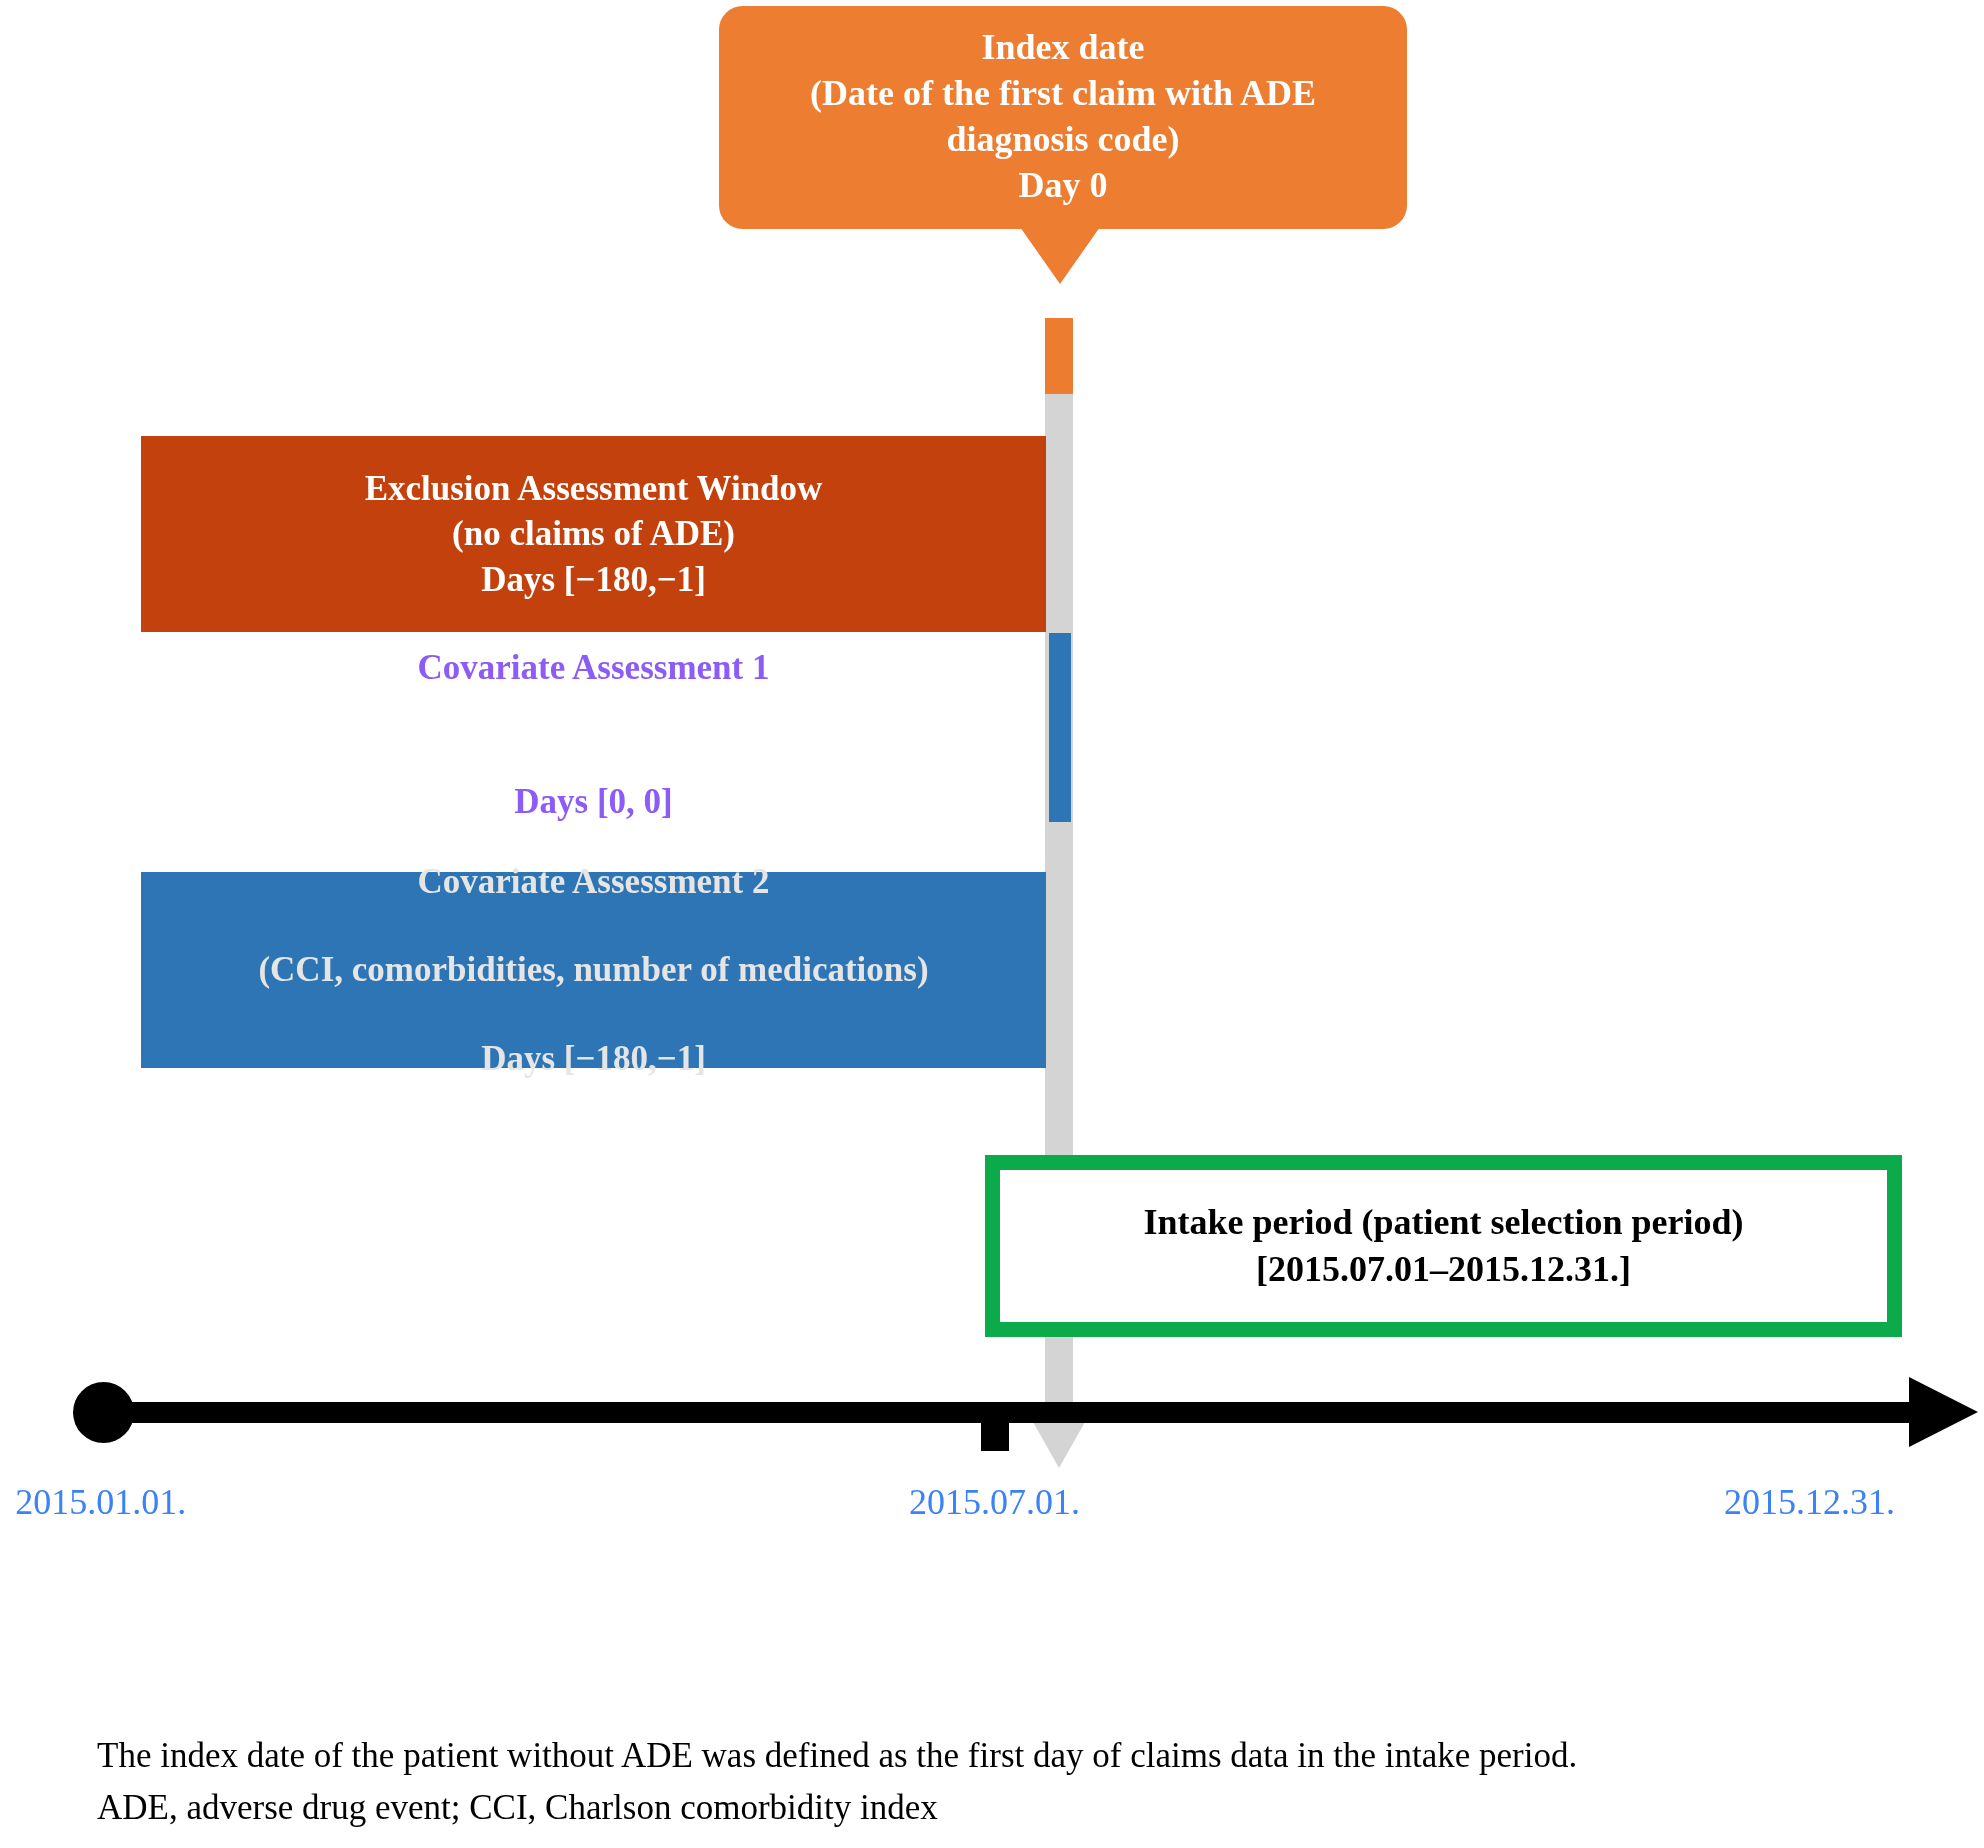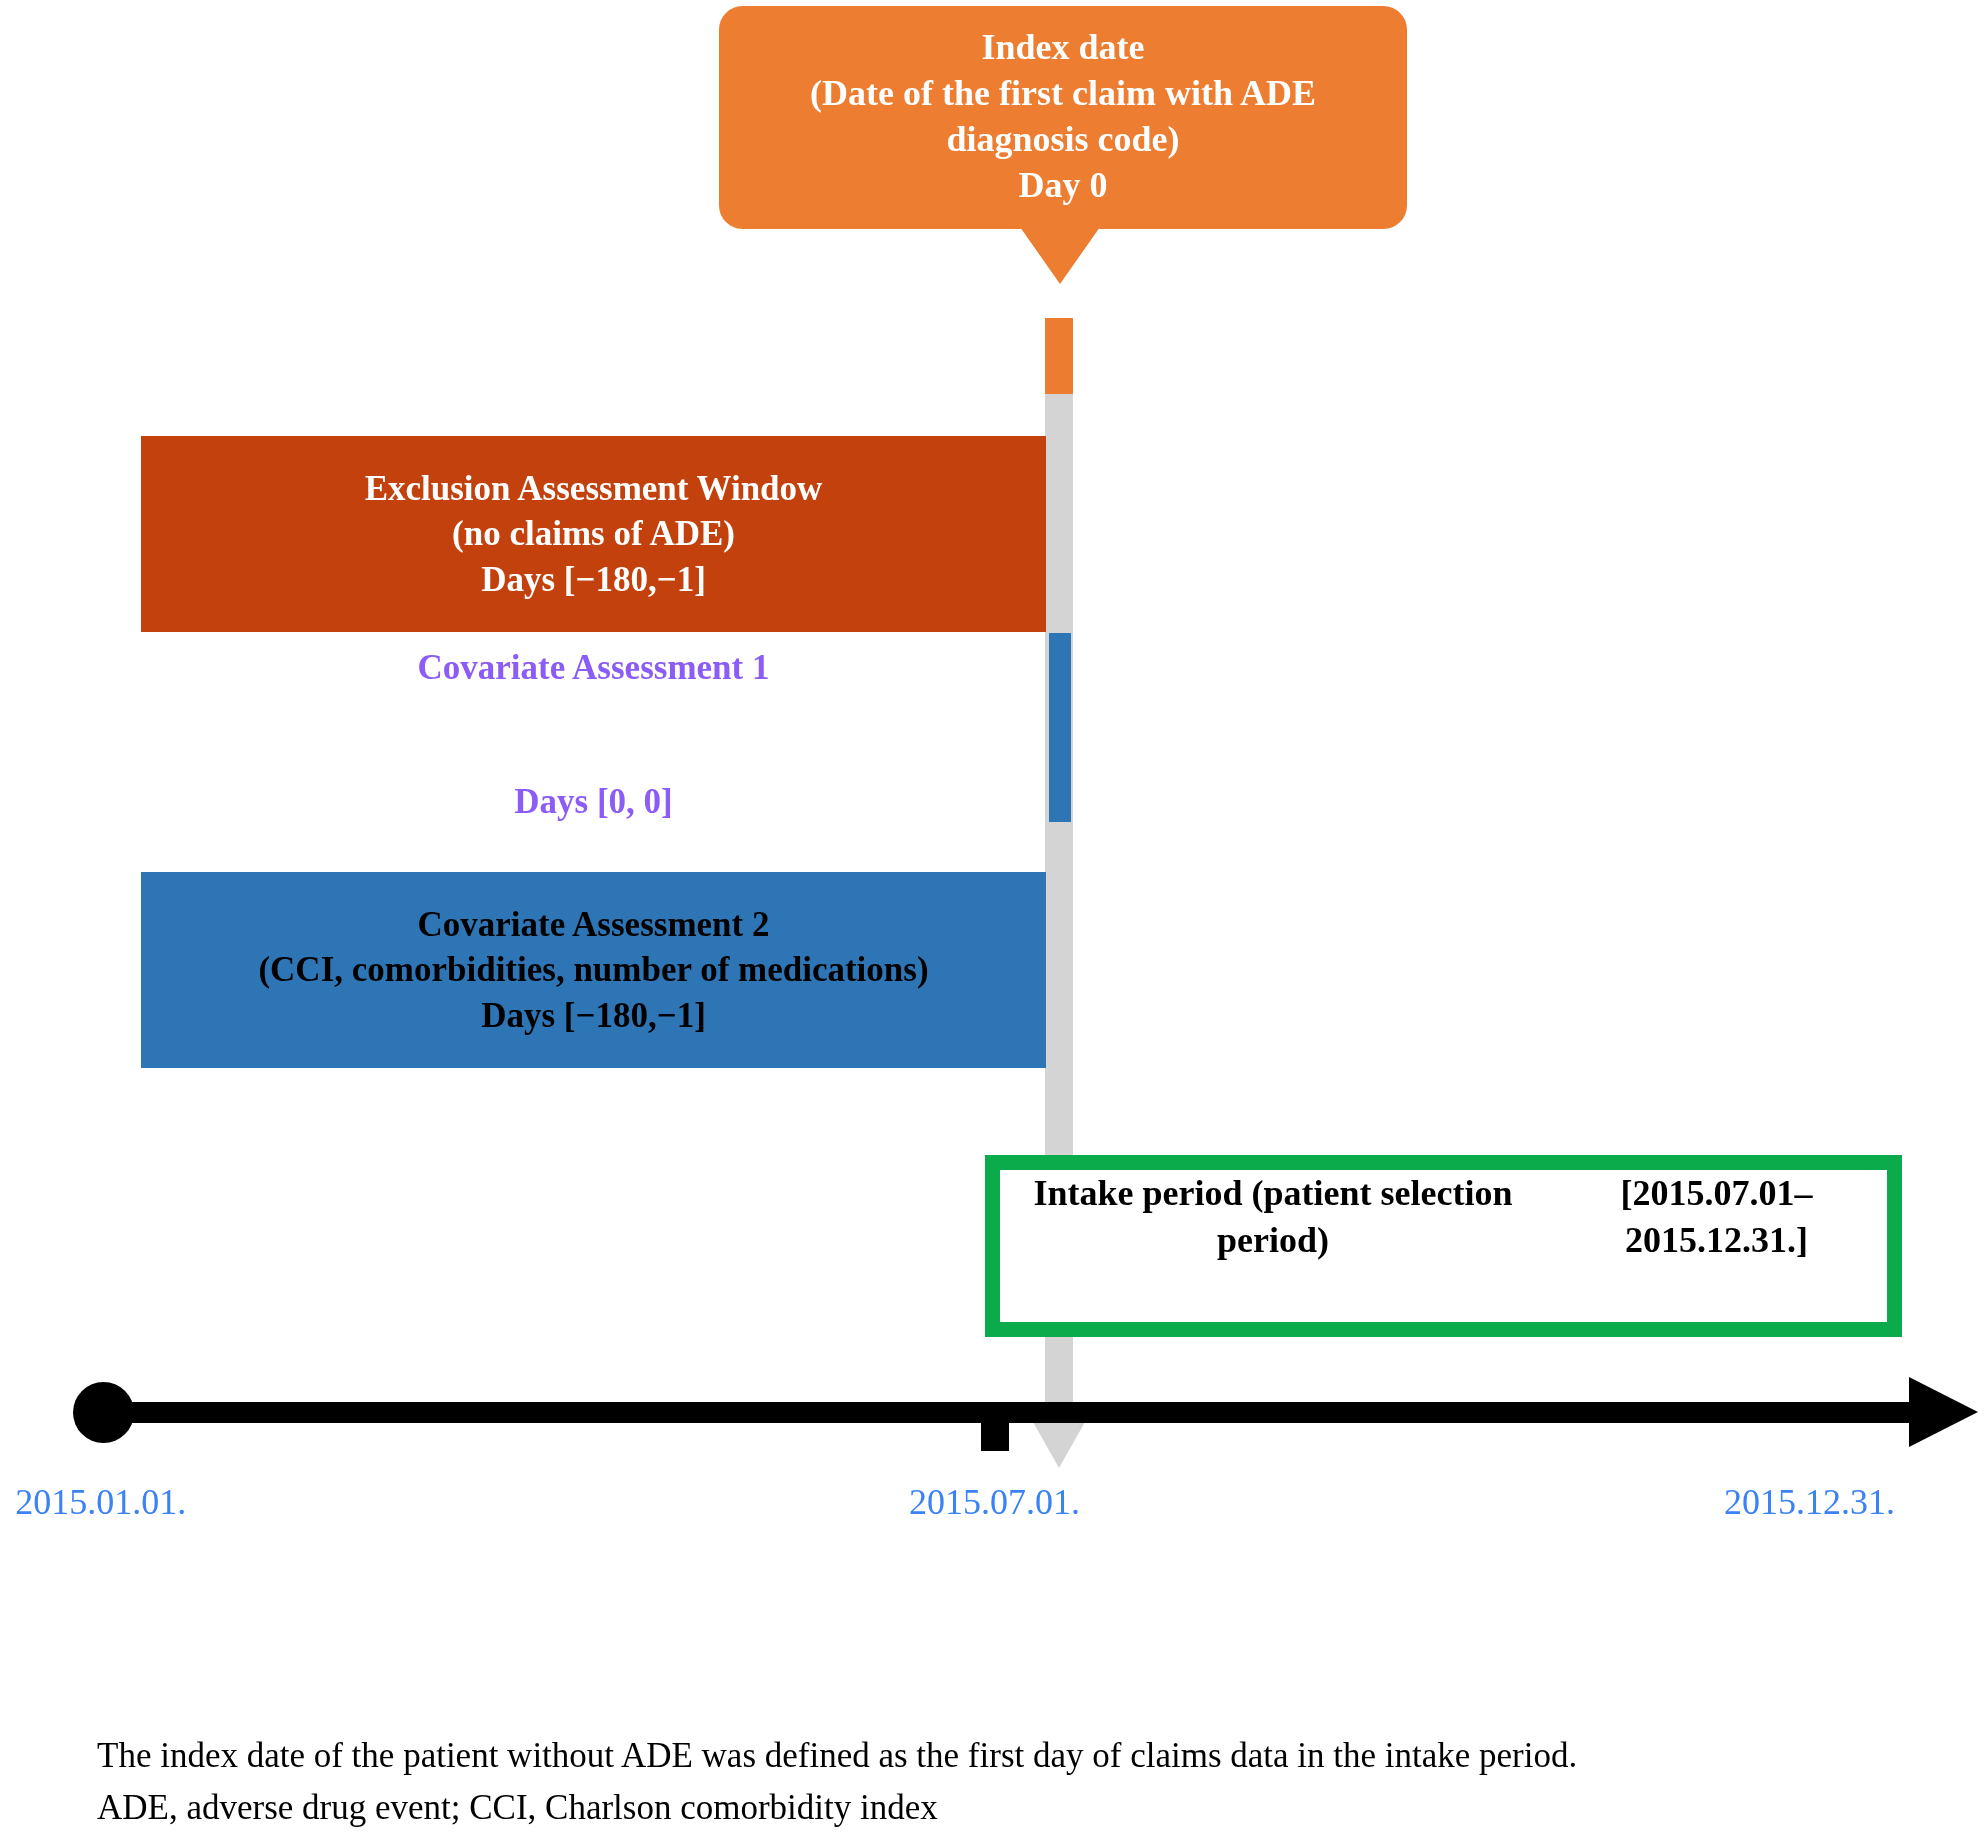--- a/index.html
+++ b/index.html
@@ -112,35 +112,36 @@
     background: transparent;
     color: #8b5cf6;
     justify-content: space-between;
   }
   .box-cov2 {
     left: 141px;
     top: 872px;
     width: 905px;
     height: 196px;
     background: #2e75b6;
-    color: #000000;
+    color: #e5e5e5;
+    gap: 43px;
   }
 
   
   .box-intake {
     position: absolute;
     left: 985px;
     top: 1155px;
     width: 917px;
     height: 182px;
     background: #ffffff;
     border: 15.3px solid #0bab4b;
     box-sizing: border-box;
     display: flex;
-    flex-direction: row;
+    flex-direction: column;
     justify-content: center;
     text-align: center;
     font-weight: bold;
     font-size: 36px;
     line-height: 1.30;
     color: #000000;
   }
 
   
   .axis-line {

